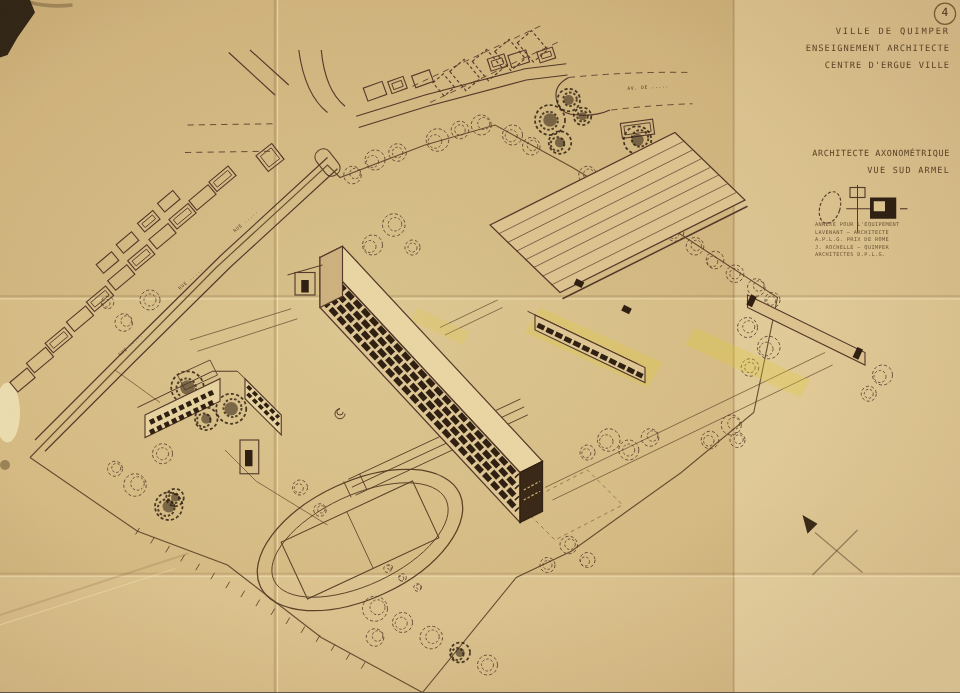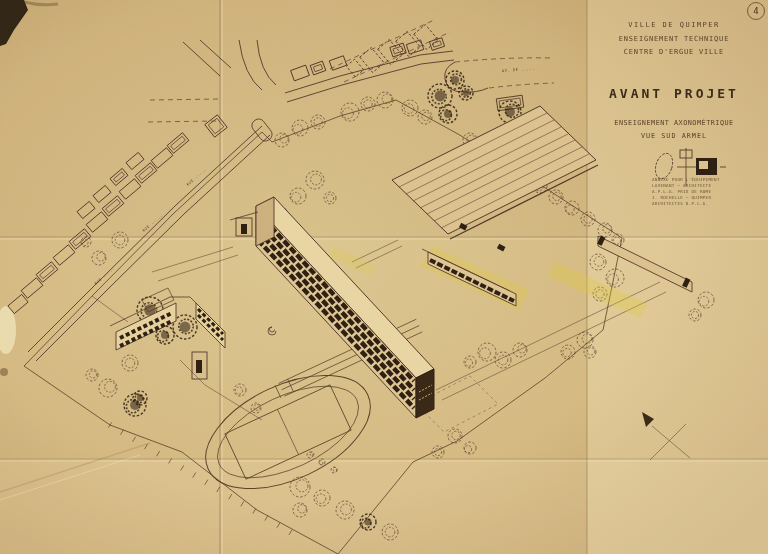--- a/index.html
+++ b/index.html
@@ -1,21 +1,21 @@
 <!DOCTYPE html>
 <html><head>
 <meta charset="utf-8">
 <style>
   html,body{margin:0;padding:0;background:#555;}
   #sheet{position:relative;width:768px;height:554px;overflow:hidden;
          font-family:"DejaVu Sans Mono","Liberation Mono",monospace;
          box-shadow:inset 0 0 70px rgba(78,50,20,.45), inset 0 0 10px rgba(60,40,15,.5);}
   #sheet svg{position:absolute;left:0;top:0;}
   .tb{position:absolute;color:#5b4227;white-space:nowrap;transform-origin:left top;}
-  .tb.c{left:588px;width:172px;text-align:center;}
+  .tb.c{left:588px;width:172px;text-align:right;}
   .t-small{font-size:7px;letter-spacing:1.5px;}
   .t-main{font-size:13px;letter-spacing:3px;font-weight:bold;color:#3d2c1a;}
   .t-sub{font-size:6.8px;letter-spacing:1px;}
   .credit{font-size:4.2px;line-height:5.6px;letter-spacing:.3px;color:#6e5534;text-align:left;left:652px;width:110px;}
   #page-badge{position:absolute;left:747px;top:2px;width:16px;height:16px;border:1px solid #7a5a36;
       border-radius:50%;text-align:center;line-height:16px;font-size:9px;color:#4a3018;}
 </style>
 </head>
 <body>
 
@@ -577,24 +577,23 @@
     <rect x="30" y="4" width="12" height="8" stroke-width=".9"></rect>
     <rect x="46" y="12" width="21" height="17" fill="#2e1f12" stroke="none"></rect>
     <rect x="49" y="15" width="9" height="8" fill="#dcc48f" stroke="none"></rect>
     <line x1="70" y1="21" x2="76" y2="21" stroke-width=".9"></line>
   </g>
 
   <rect width="768" height="554" filter="url(#rough)" opacity=".5"></rect>
 </svg>
 
 <div class="tb c t-small" style="top:21px">VILLE DE QUIMPER</div>
-<div class="tb c t-small" style="top:35px;letter-spacing:.8px">ENSEIGNEMENT TECHNIQUE</div>
+<div class="tb c t-small" style="top:35px;letter-spacing:.8px">ENSEIGNEMENT ARCHITECTE</div>
 <div class="tb c t-small" style="top:48px;letter-spacing:.8px">CENTRE D'ERGUE VILLE</div>
-<div class="tb c t-main" style="top:86px">AVANT PROJET</div>
-<div class="tb c t-sub" style="top:119px;letter-spacing:.5px">ENSEIGNEMENT AXONOMÉTRIQUE</div>
+<div class="tb c t-sub" style="top:119px;letter-spacing:.5px">ARCHITECTE AXONOMÉTRIQUE</div>
 <div class="tb c t-sub" style="top:132px">VUE SUD ARMEL</div>
 <div class="tb credit" style="top:177px">ANNEXE POUR L'ÉQUIPEMENT</div>
 <div class="tb credit" style="top:183px">LAVENANT — ARCHITECTE</div>
 <div class="tb credit" style="top:189px">A.P.L.G. PRIX DE ROME</div>
 <div class="tb credit" style="top:195px">J. ROCHELLE — QUIMPER</div>
 <div class="tb credit" style="top:201px">ARCHITECTES D.P.L.G.</div>
 <div id="page-badge">4</div>
 
 </div>
 

